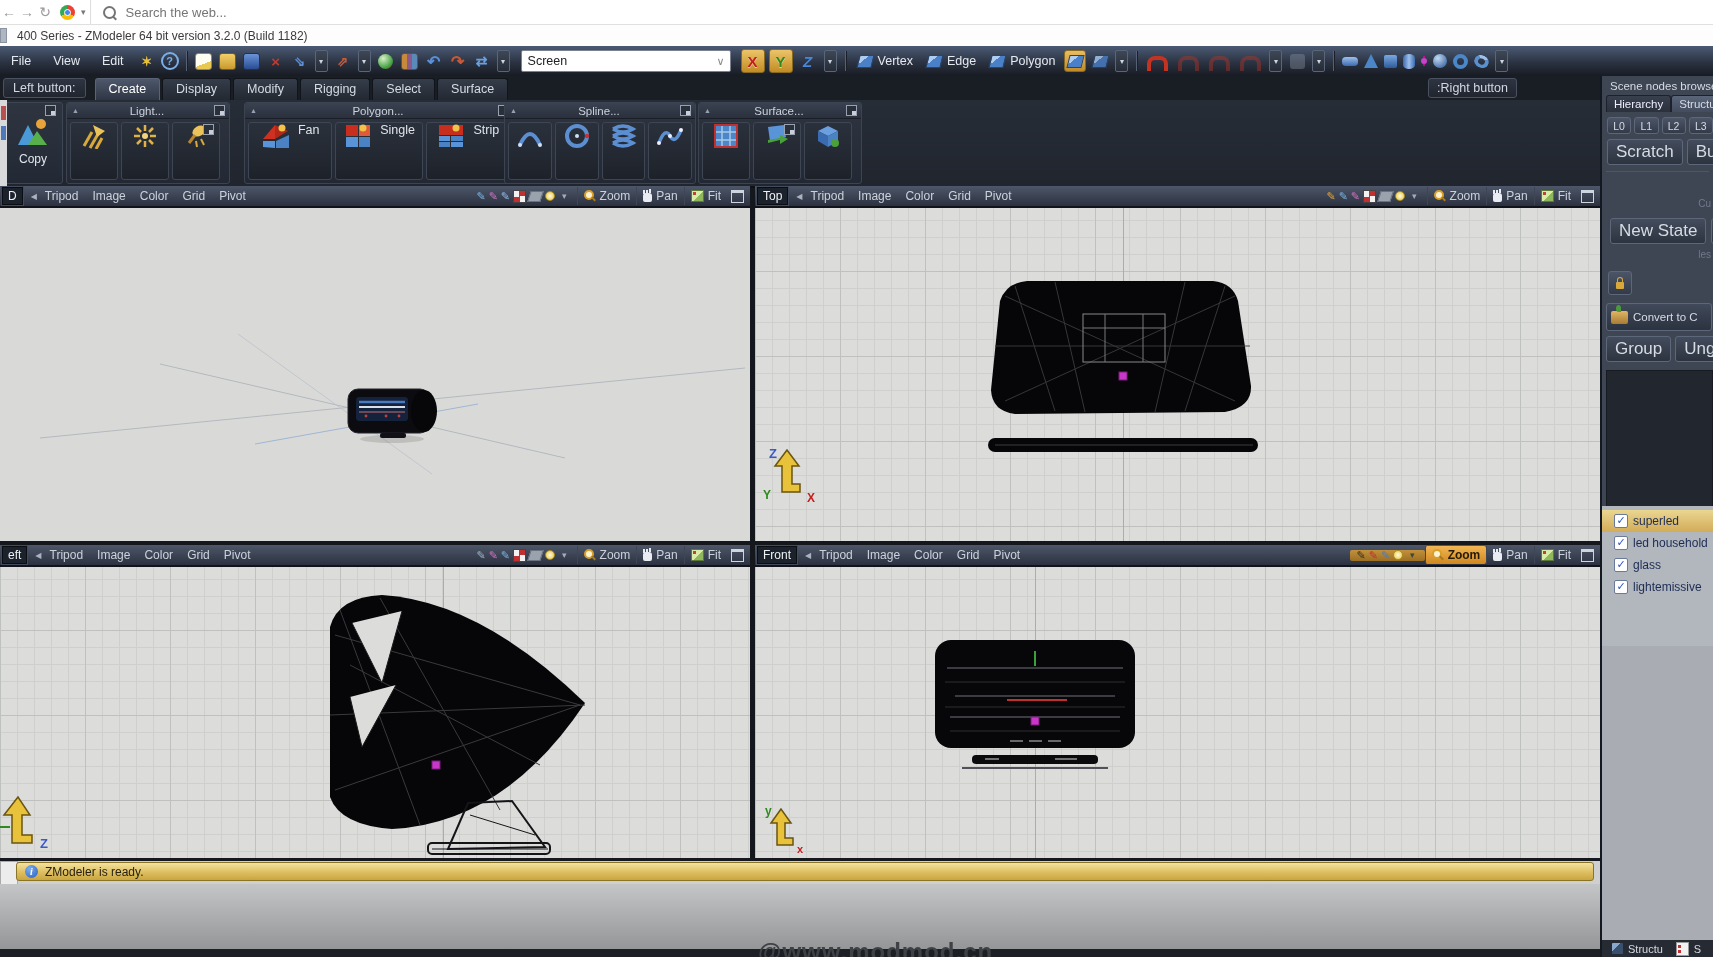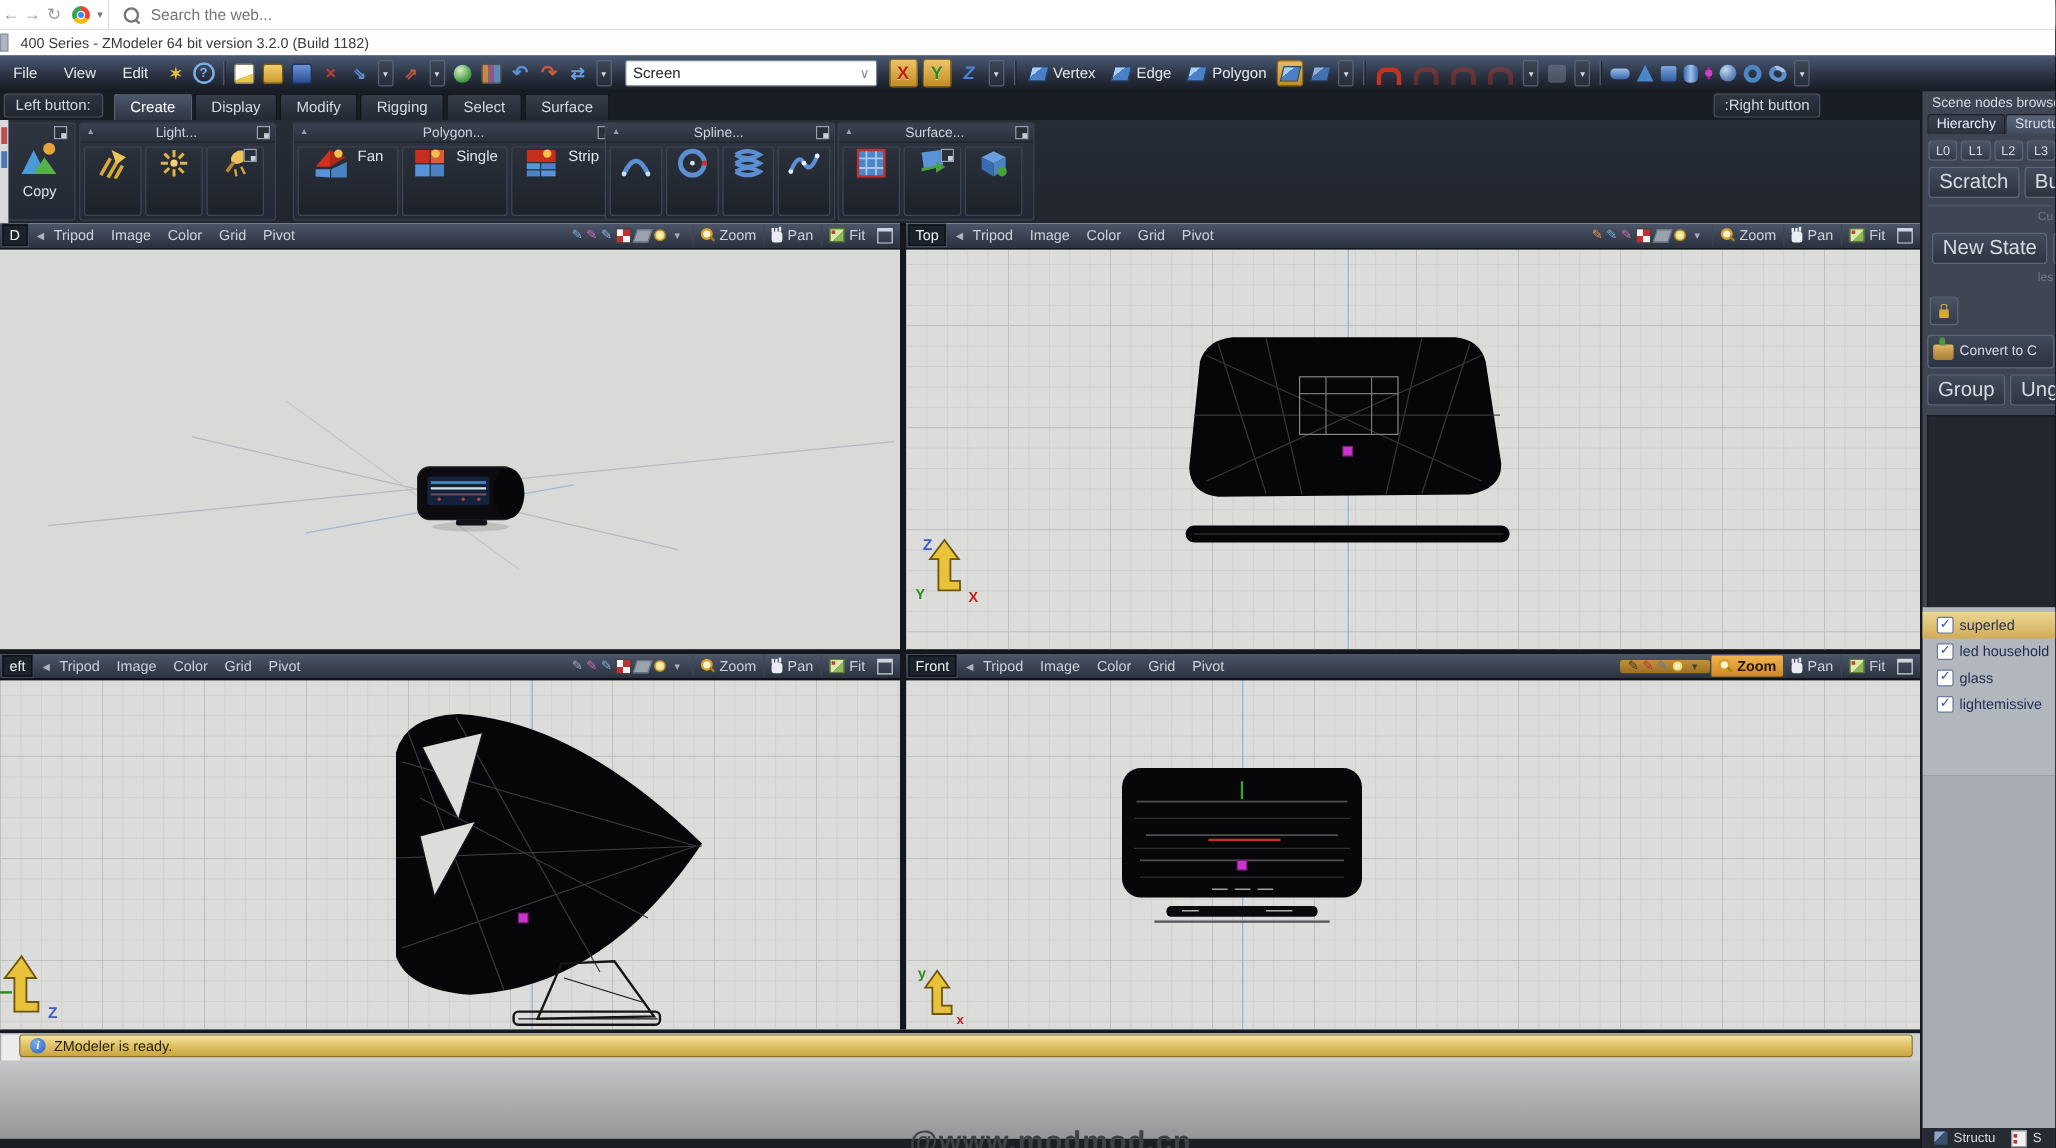--- a/index.html
+++ b/index.html
@@ -727,21 +727,21 @@
       <span class="lvl">L0</span>
       <span class="lvl">L1</span>
       <span class="lvl">L2</span>
       <span class="lvl">L3</span>
     </div>
     <div class="sb-row">
       <span class="sbtn">Scratch</span>
       <span class="sbtn">Burn</span>
     </div>
     <div class="hr-faint"></div>
-    <div style="text-align:right;padding-right:2px;"><span class="faint">Cu</span></div>
+    <div style="text-align:right;padding-right:2px;margin-top:24px;"><span class="faint">Cu</span></div>
     <div id="new-state-row">
       <span class="sbtn">New State</span>
       <span class="sbtn">Dele</span>
     </div>
     <div style="text-align:right;padding-right:2px;margin-top:3px;"><span class="faint">les</span></div>
     <div id="lock-btn">
         <span class="lockg"></span>
       </div>
     <div id="convert-btn">
       <span class="boxg"></span>

